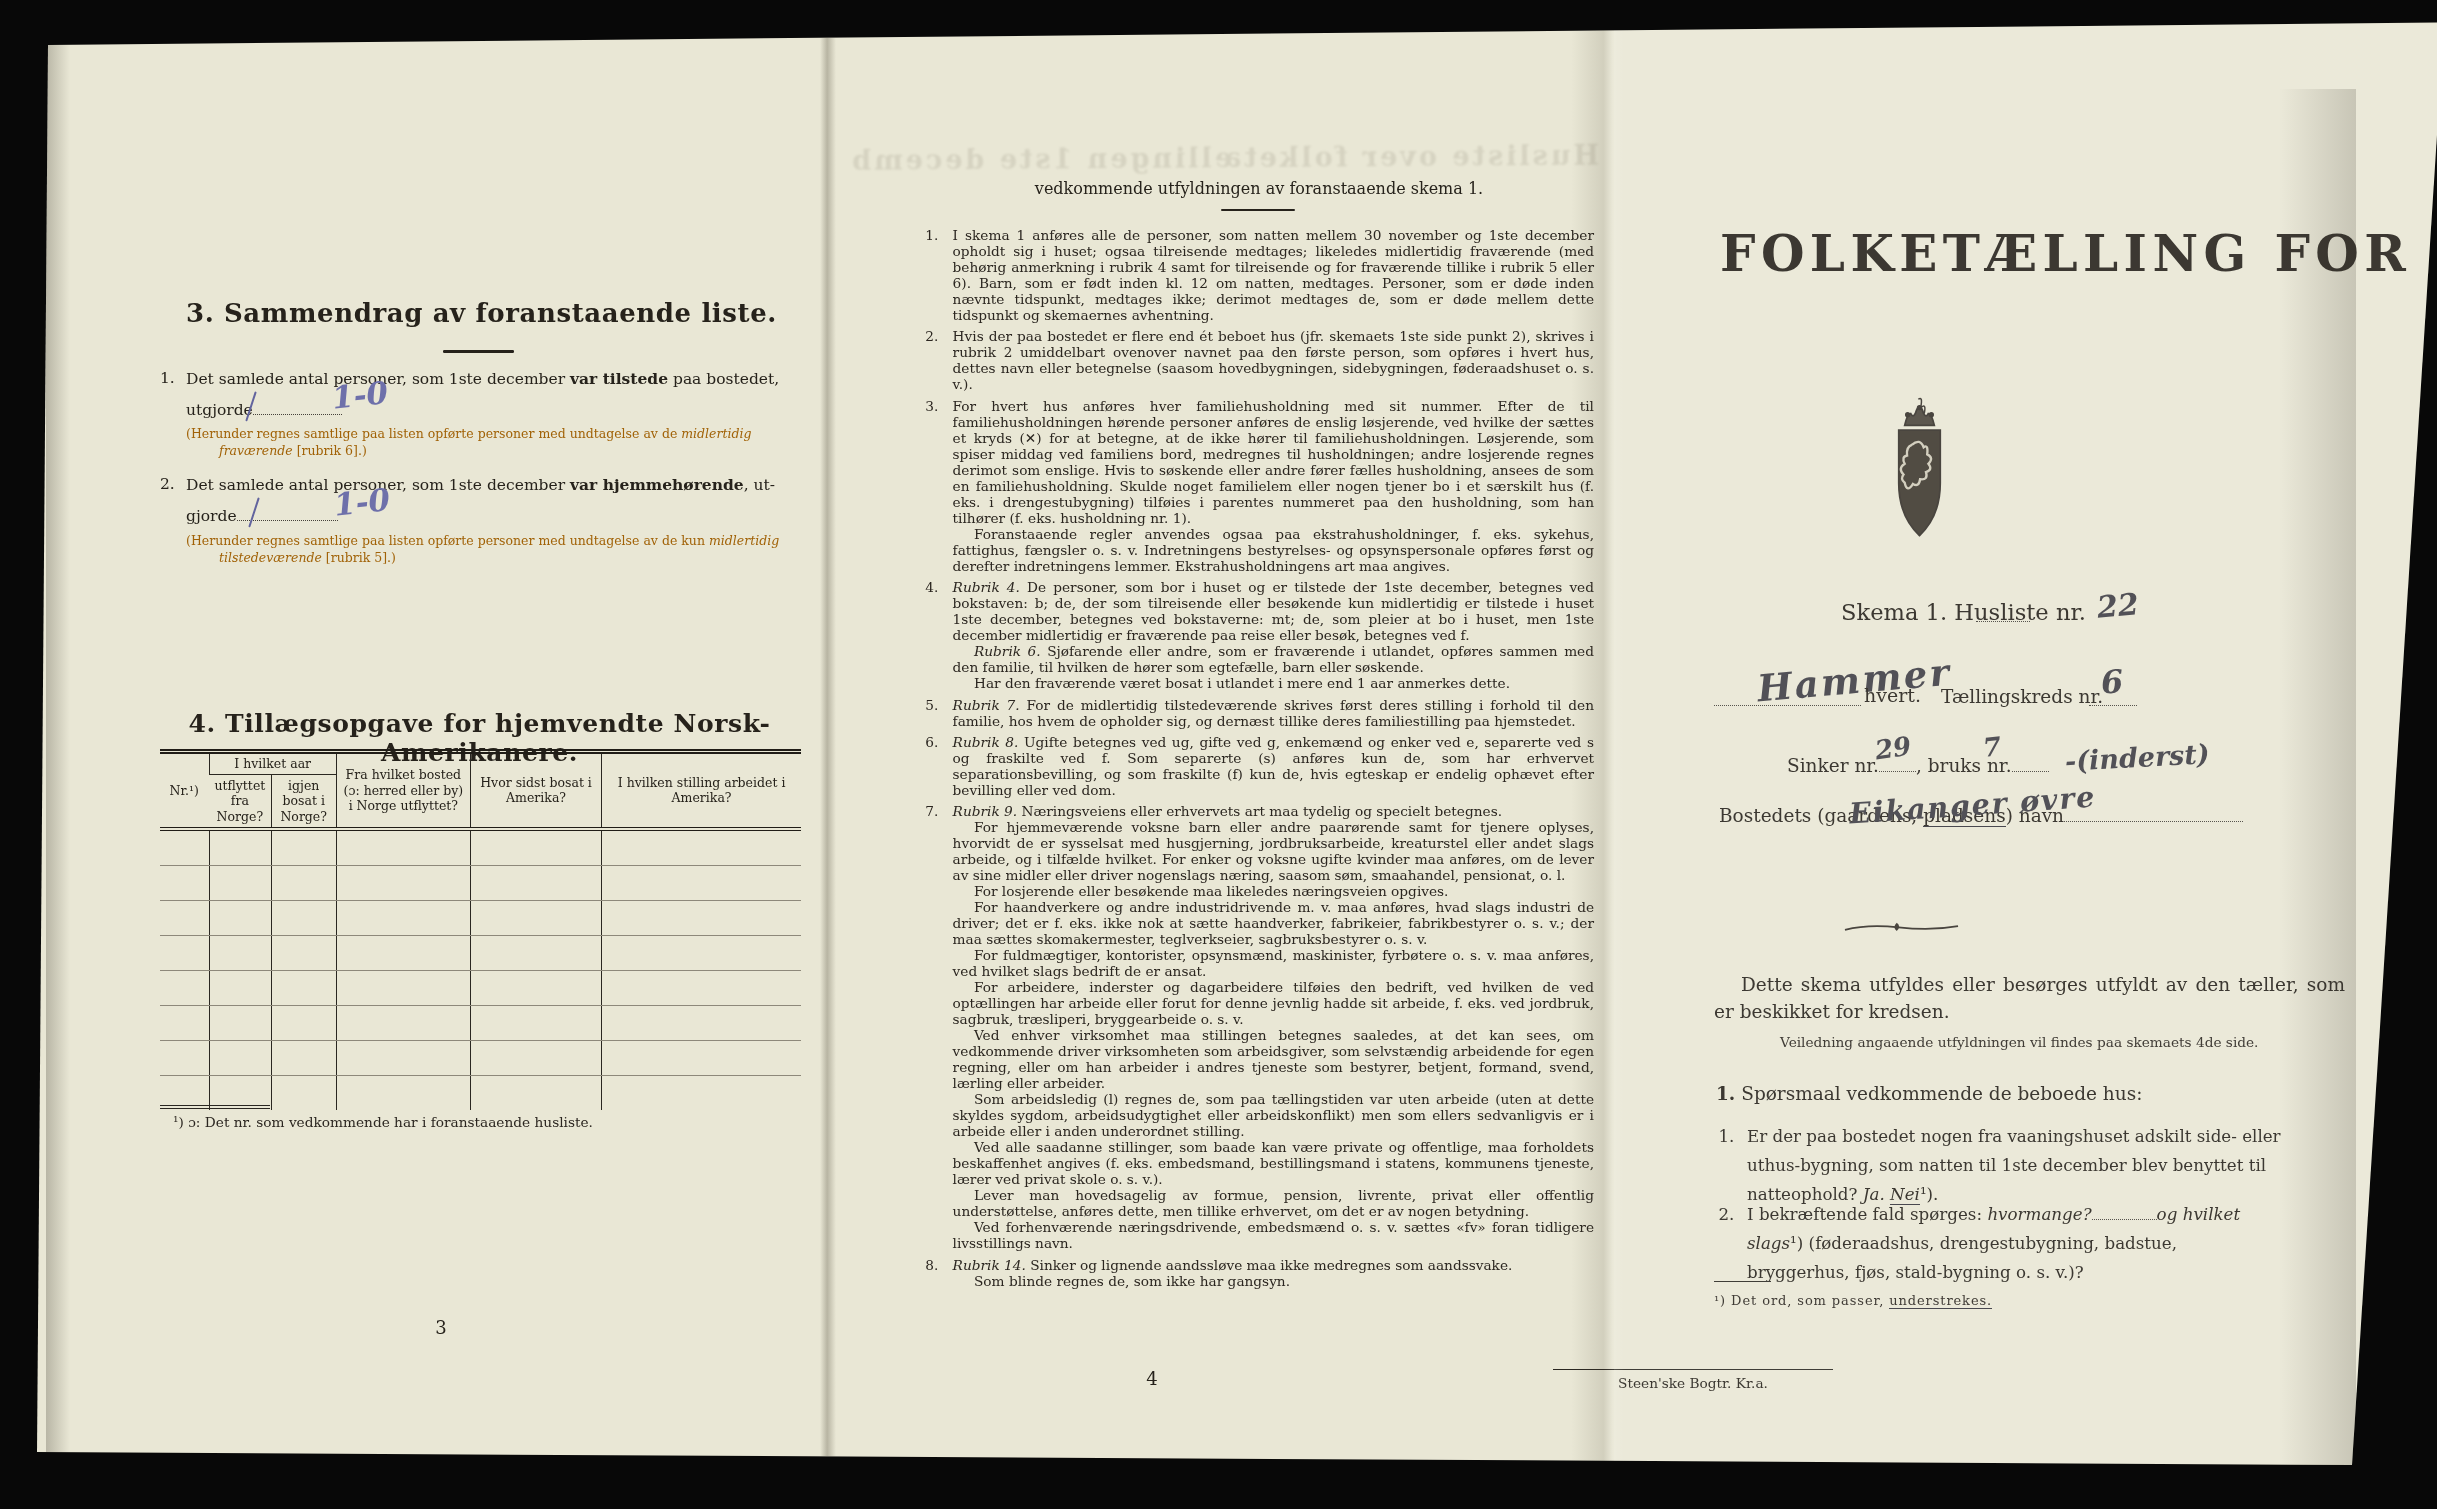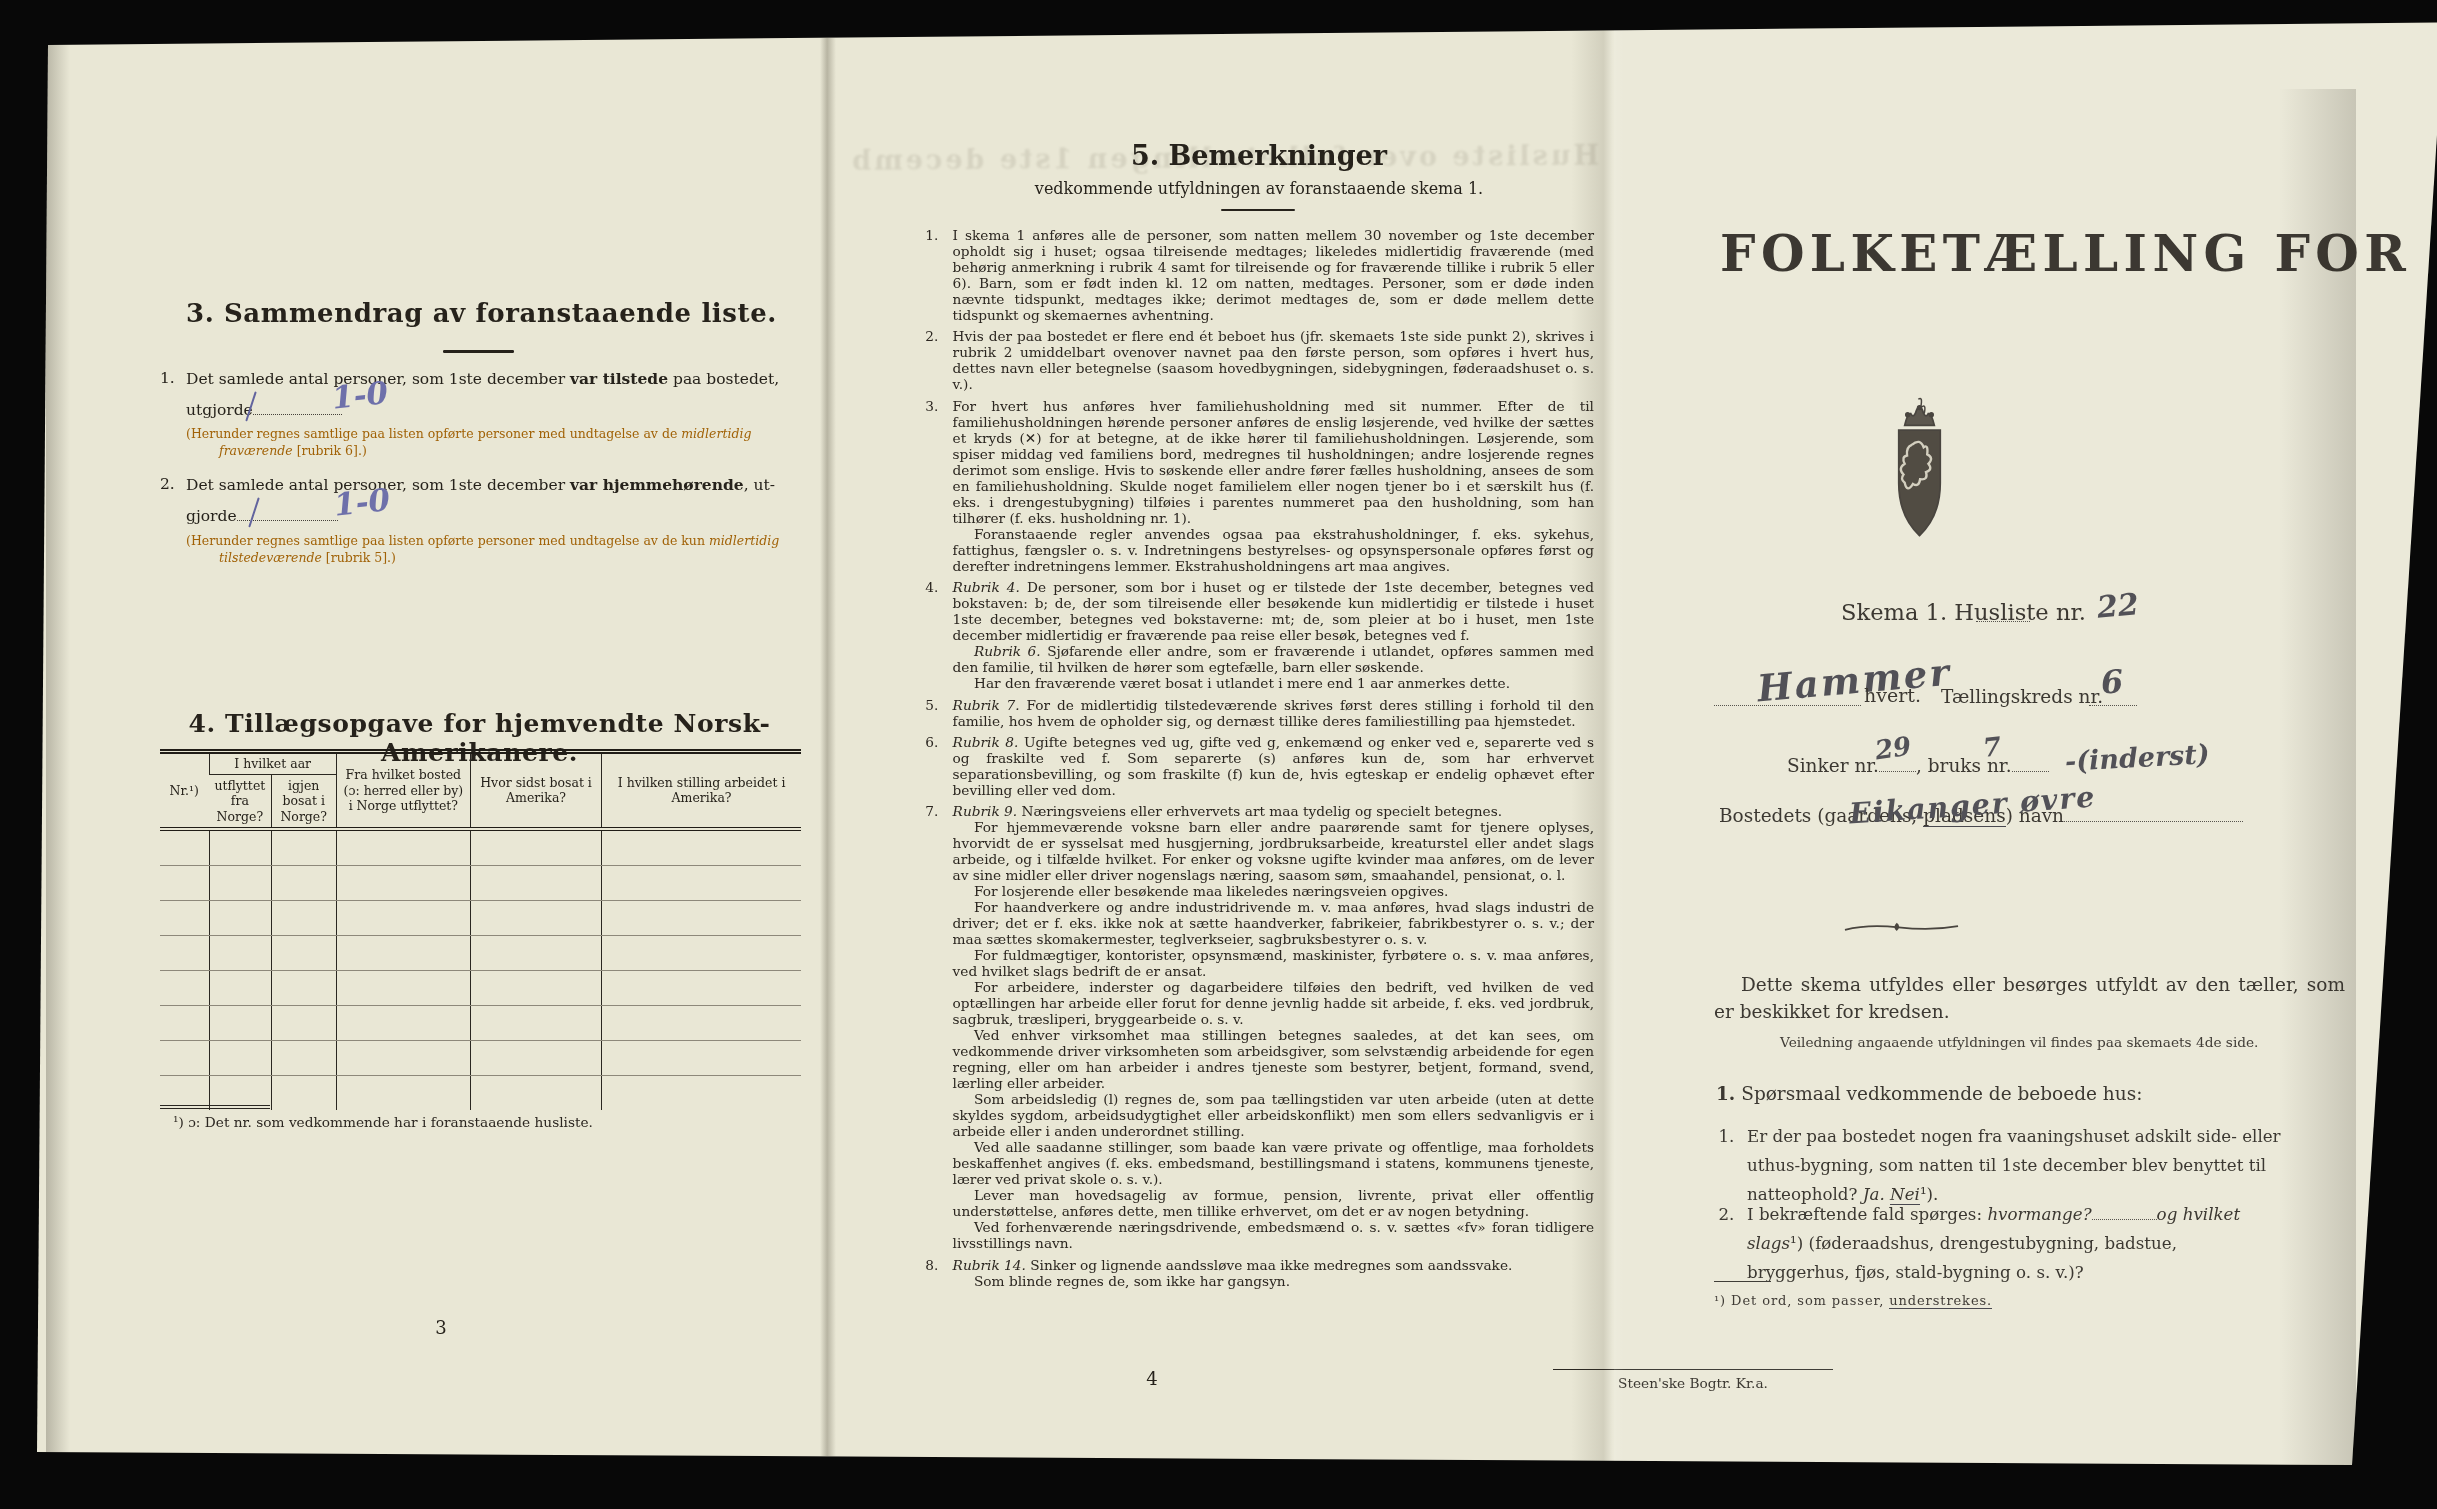--- a/index.html
+++ b/index.html
@@ -193,21 +193,20 @@
         </tbody>
       </table>
     </div>
 
     <div class="abs" style="left:160px;top:1105px;width:110px;height:1.8px;border-top:1.2px solid #2a2721;border-bottom:0.6px solid #2a2721;"></div>
     <div class="abs fn" style="left:173px;top:1114px;width:625px;">¹) ɔ: Det nr. som vedkommende har i foranstaaende husliste.</div>
     <div class="abs ctr" style="left:417px;top:1317px;width:48px;font-size:18px;">3</div>
 
     <div class="abs ghost" style="left:921px;top:142px;width:678px;">Husliste over folketællingen 1ste decemb</div>
 
-    <div class="abs ctr" style="left:924px;top:140px;width:670px;font-size:27px;font-weight:bold;">5.  Bemerkninger</div>
     <div class="abs ctr m-sub-head" style="left:924px;top:179px;width:670px;">vedkommende utfyldningen av foranstaaende skema 1.</div>
     <div class="abs rule-div" style="left:1221px;top:209px;width:74px;height:2.4px;"></div>
 
     <div class="abs m-body just" style="left:924px;top:227px;">
 
       <div class="mitem">
         <span class="num">1.</span>
         <span class="lead"></span><span>I skema 1 anføres alle de personer, som natten mellem 30 november og 1ste december opholdt sig i huset; ogsaa tilreisende medtages; likeledes midlertidig fraværende (med behørig anmerkning i rubrik 4 samt for tilreisende og for fraværende tillike i rubrik 5 eller 6). Barn, som er født inden kl. 12 om natten, medtages.  Personer, som er døde inden nævnte tidspunkt, medtages ikke; derimot medtages de, som er døde mellem dette tidspunkt og skemaernes avhentning.</span>
       </div>
 

